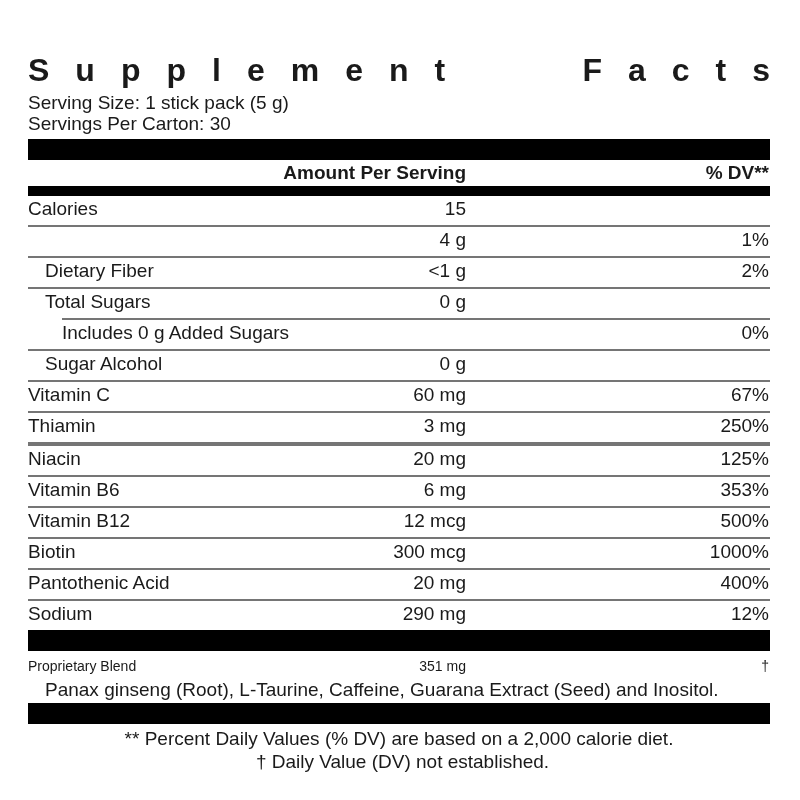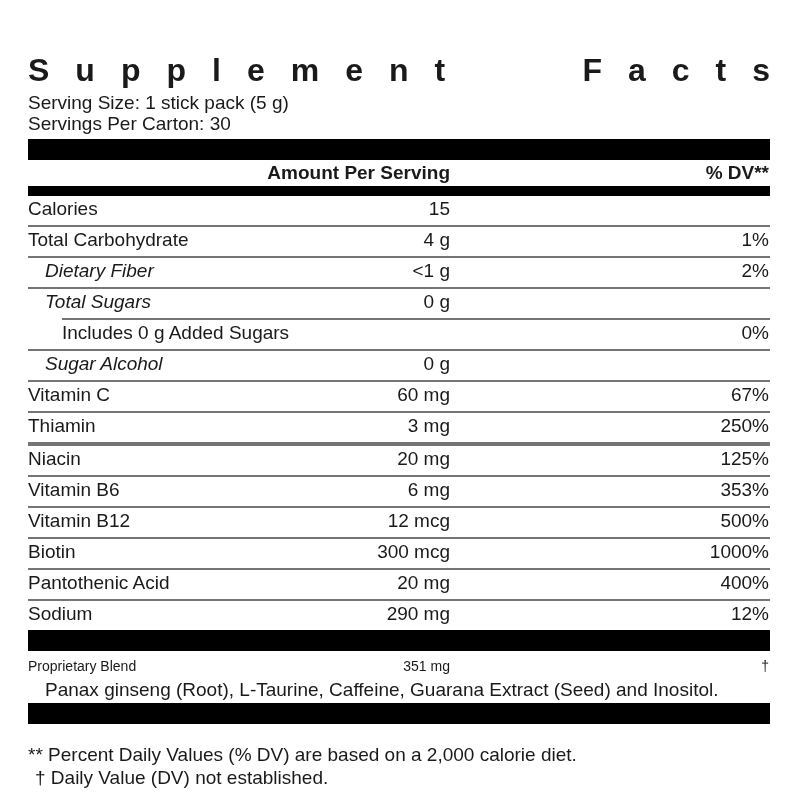--- a/index.html
+++ b/index.html
@@ -60,51 +60,51 @@
   }
   
   .row {
     position: relative;
     height: 29px;
     line-height: 25.5px;
     font-size: 19px;
   }
   .amount-col {
     position: absolute;
-    right: 320px;
+    right: 304px;
     top: 0;
   }
   .dv-col {
     position: absolute;
     right: 1px;
     top: 0;
   }
   .divider {
     height: 0;
     border-bottom: 2px solid #757575;
   }
   .divider.indent { margin-left: 34px; }
-  .indent1 { padding-left: 17px; font-style: italic; }
+  .indent1 { padding-left: 17px; }
   .indent2 { padding-left: 34px; margin-top: 39px; }
   
   .prop-row {
     position: relative;
     height: 26px;
     line-height: 26px;
     font-size: 14px;
     margin-top: 2px;
   }
   .ingredients {
     font-size: 19px;
     line-height: 21px;
     padding-left: 17px;
   }
   .ingredients .latin { }
   
-  .footnotes { margin-top: 20px; }
+  .footnotes { margin-top: 4px; text-align: center; }
   .footnote {
     font-size: 19px;
     line-height: 22.5px;
   }
   .footnote.dagger-line { padding-left: 7px; }
 </style>
 </head>
 <body>
 
 <div class="label">
@@ -127,21 +127,20 @@
   <div class="bar bar-medium"></div>
 
   <div id="rows">
   <div class="row">
     <span class="name">Calories</span>
     <span class="amount-col">15</span>
     <span class="dv-col"></span>
   </div>
 <div class="divider"></div>
   <div class="row">
-    <span class="name">Total Carbohydrate</span>
     <span class="amount-col">4 g</span>
     <span class="dv-col">1%</span>
   </div>
 <div class="divider"></div>
   <div class="row">
     <span class="name indent1">Dietary Fiber</span>
     <span class="amount-col">&lt;1 g</span>
     <span class="dv-col">2%</span>
   </div>
 <div class="divider"></div>

